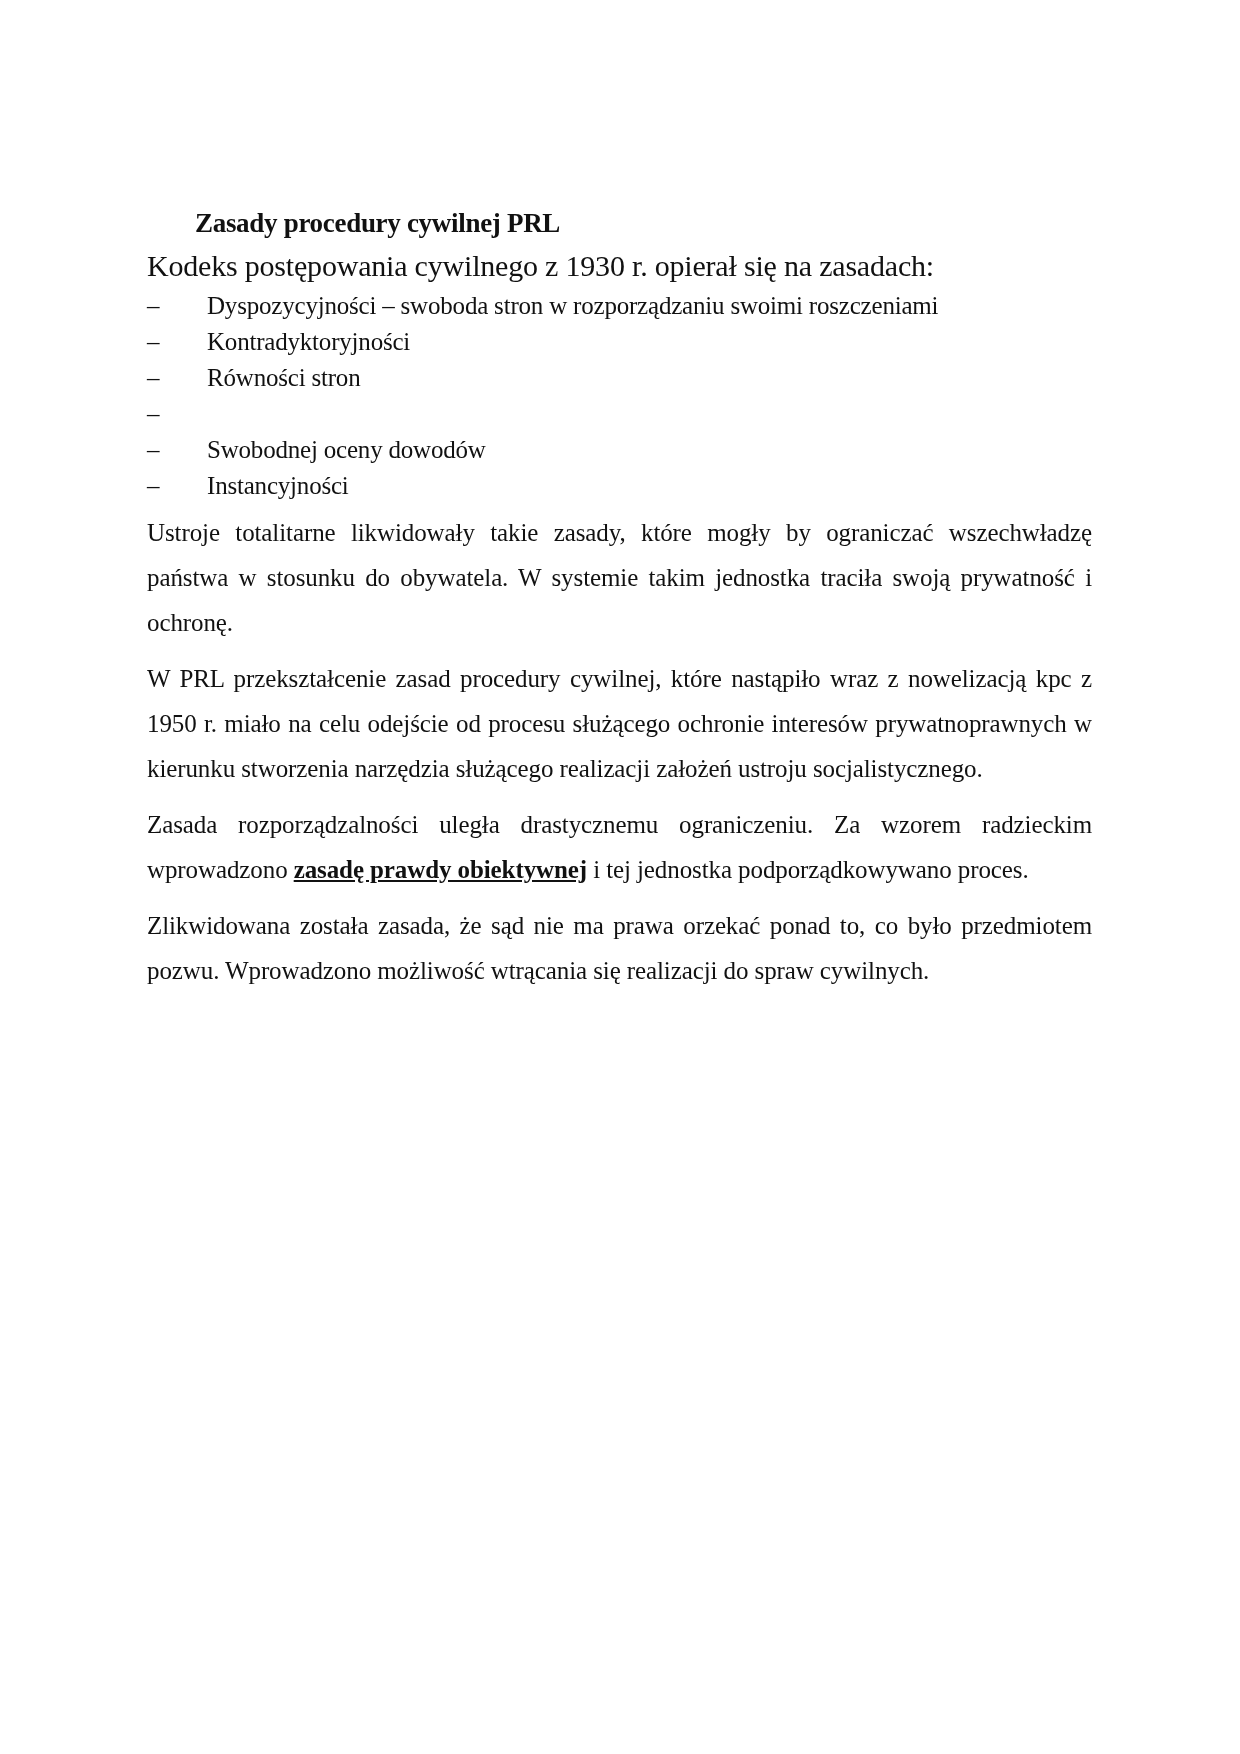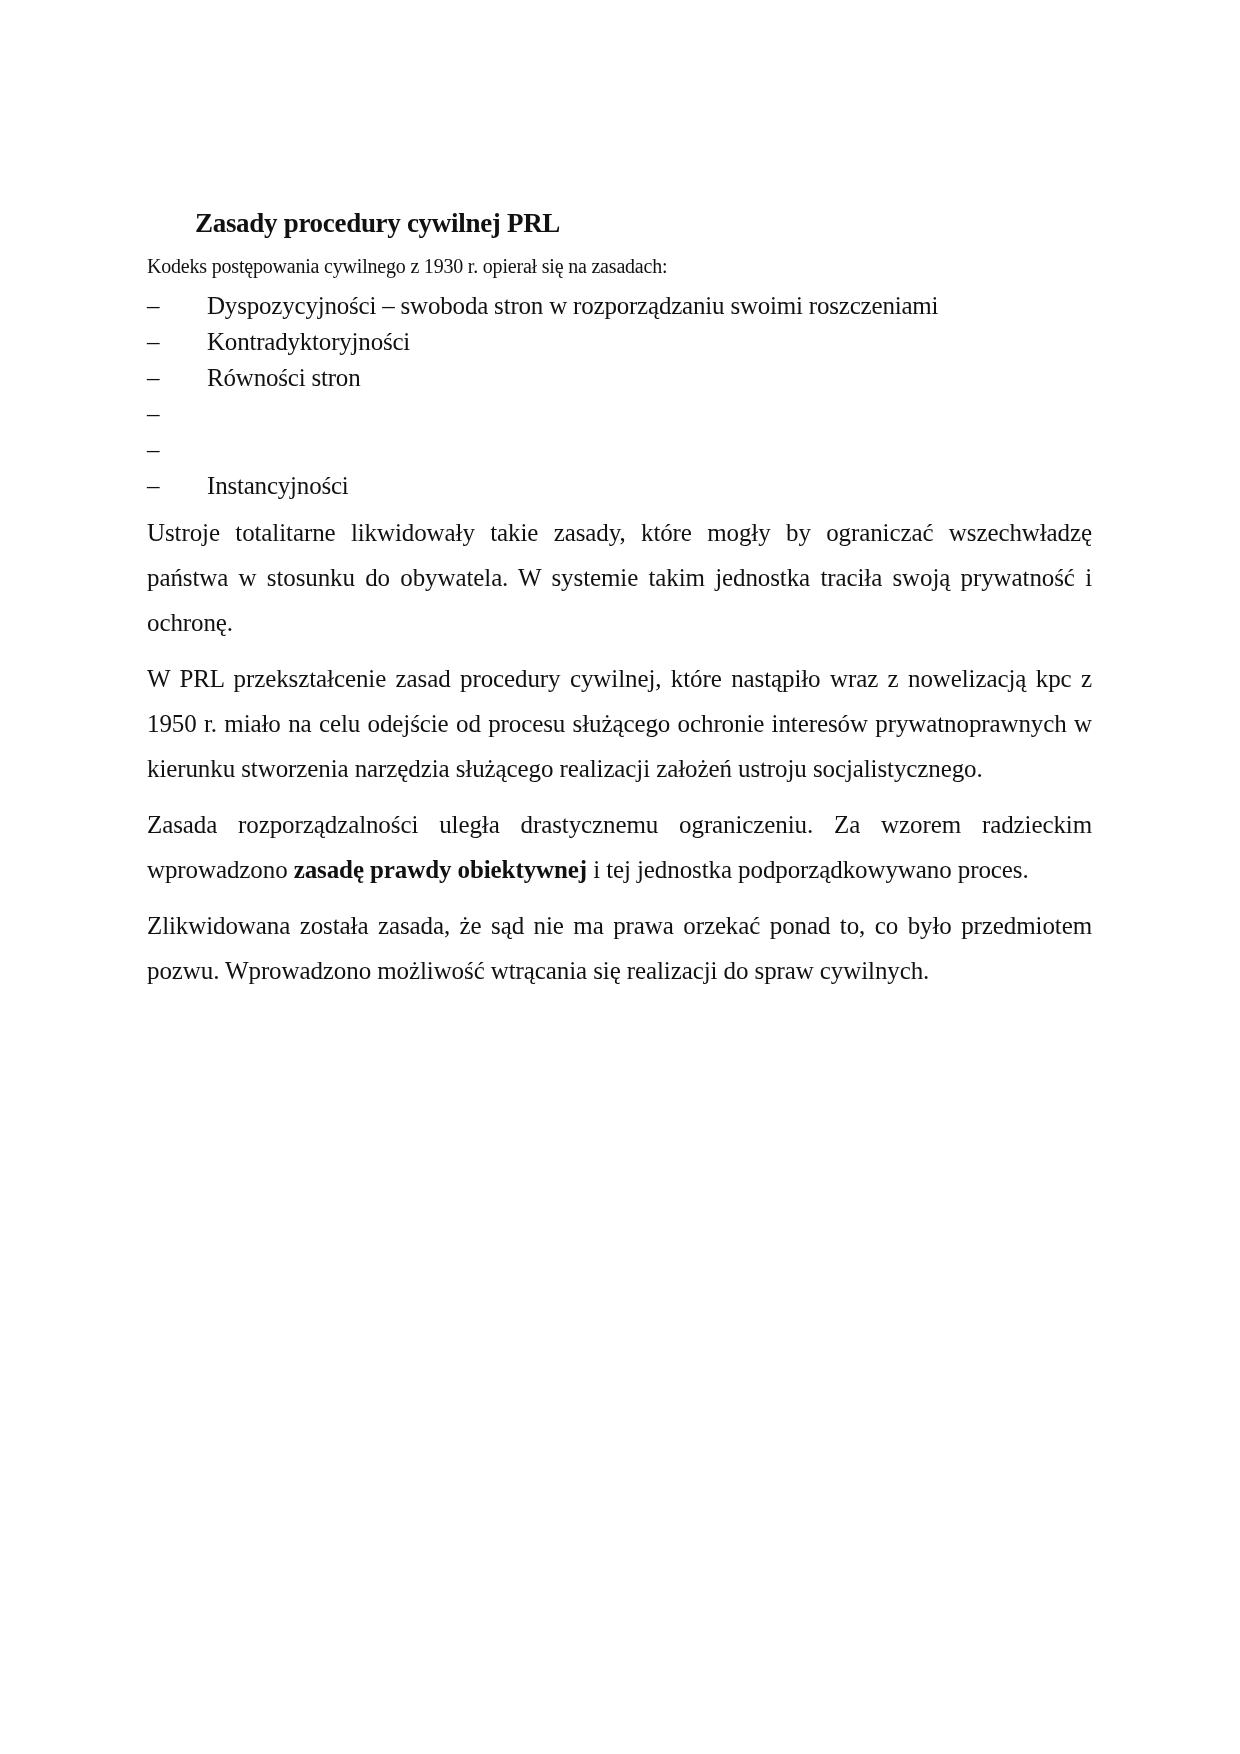--- a/index.html
+++ b/index.html
@@ -30,21 +30,21 @@
       width: 945px;
     }
     .title {
       font-weight: bold;
       font-size: 27px;
       line-height: 36px;
       margin: 0 0 7px 48px;
       letter-spacing: -0.3px;
     }
     .intro {
-      font-size: 20px;
+      font-size: 30px;
       line-height: 36px;
       margin: 0 0 4px 0;
       letter-spacing: -0.2px;
     }
     .list {
       list-style: none;
       margin: 0 0 6px 0;
       padding: 0;
     }
     .list li {
@@ -59,20 +59,21 @@
     }
     .para {
       font-size: 25px;
       line-height: 45px;
       text-align: justify;
       margin: 0 0 11px 0;
       letter-spacing: -0.1px;
     }
     .para b {
       font-weight: bold;
+      text-decoration: underline;
     }
   </style>
 </head>
 <body>
 
 <div class="page">
   <div class="content">
 
     <h1 class="title">Zasady procedury cywilnej PRL</h1>
 
@@ -89,20 +90,21 @@
       </li>
       <li>
         <span class="dash">–</span>
         <span>Równości stron</span>
       </li>
       <li>
         <span class="dash">–</span>
       </li>
       <li>
         <span class="dash">–</span>
+        <span>Swobodnej oceny dowodów</span>
       </li>
       <li>
         <span class="dash">–</span>
         <span>Instancyjności</span>
       </li>
     </ul>
 
     <p class="para">Ustroje totalitarne likwidowały takie zasady, które mogły by ograniczać wszechwładzę państwa w stosunku do obywatela. W systemie takim jednostka traciła swoją prywatność i ochronę.</p>
 
     <p class="para">W PRL przekształcenie zasad procedury cywilnej, które nastąpiło wraz z nowelizacją kpc z 1950 r.  miało na celu odejście od procesu służącego ochronie interesów prywatnoprawnych w kierunku stworzenia narzędzia służącego realizacji założeń ustroju socjalistycznego.</p>

